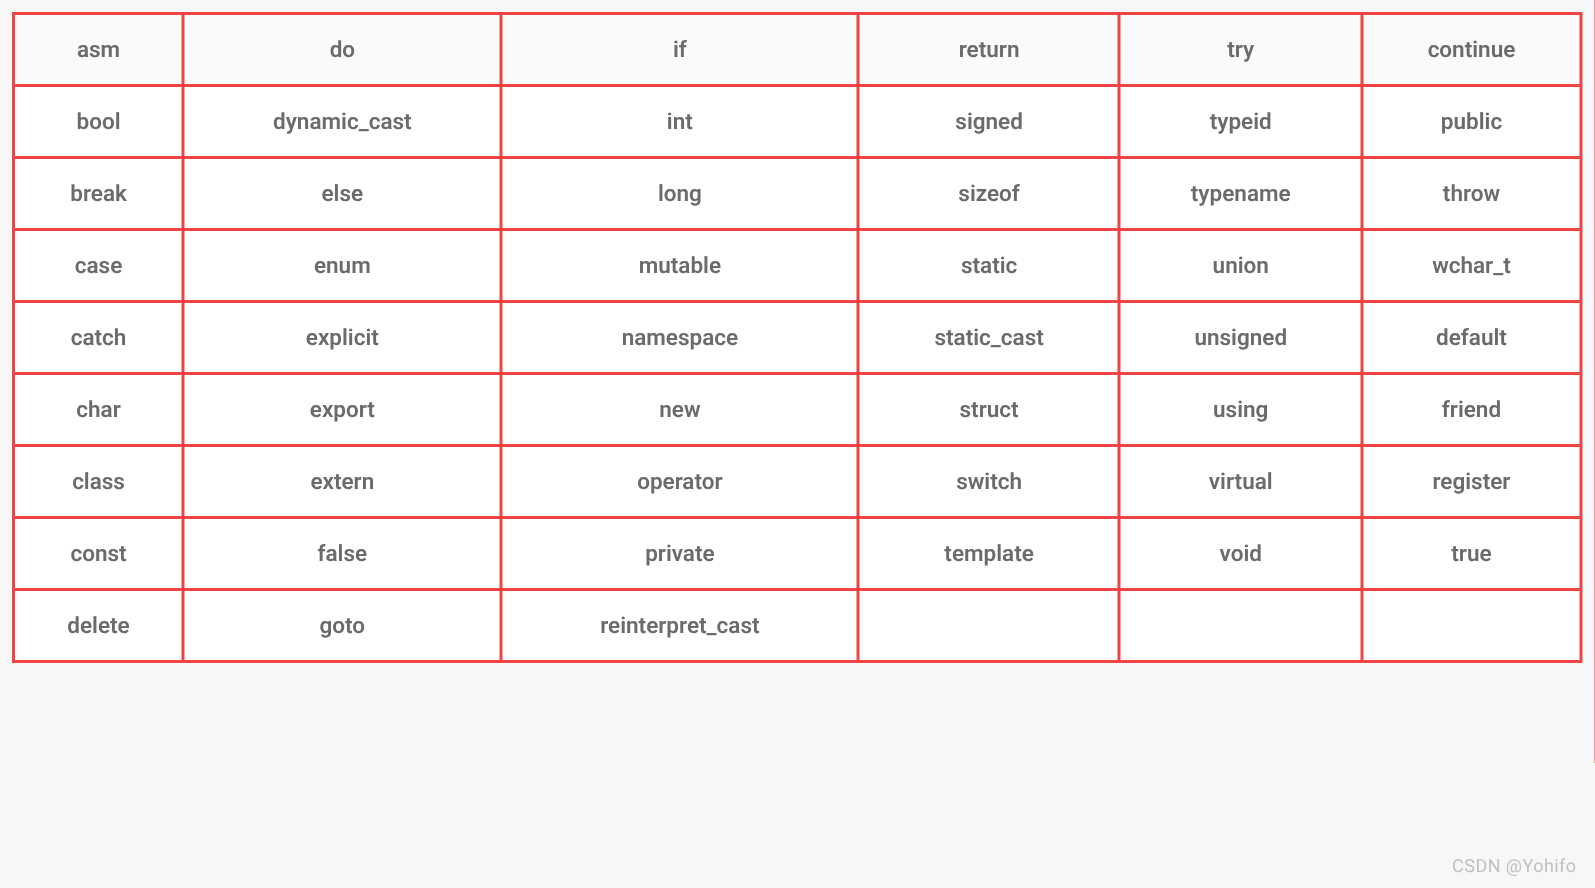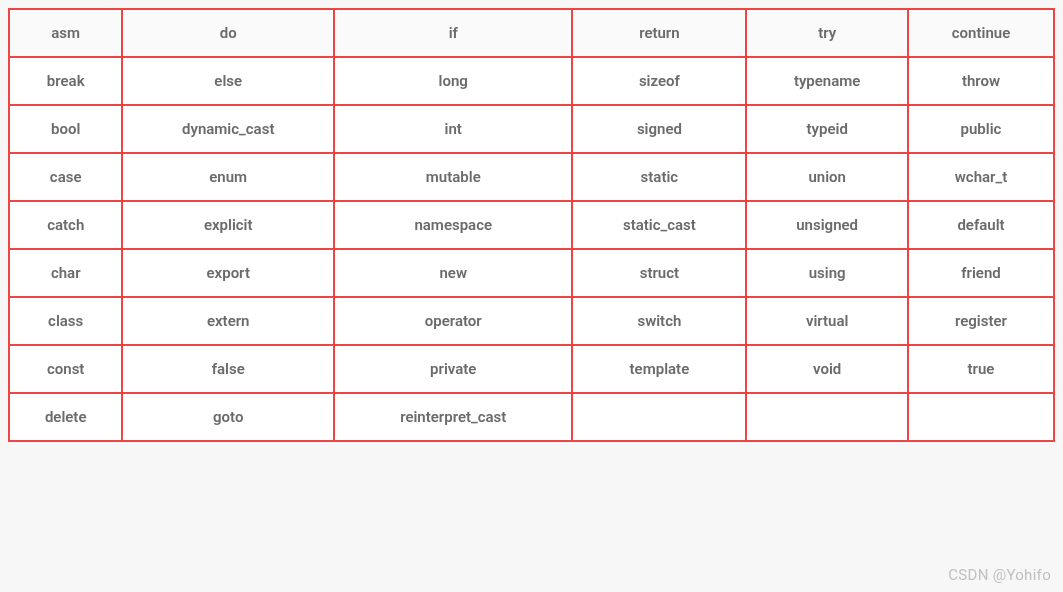--- a/index.html
+++ b/index.html
@@ -33,54 +33,54 @@
     tr:first-child td {
       background: #fafafa;
     }
     td.header-like {
       background: #fafafa;
     }
     .watermark {
       position: fixed;
       right: 12px;
       bottom: 8px;
-      font-size: 15px;
+      font-size: 12px;
       color: #c0c0c0;
       font-weight: 400;
       letter-spacing: 0.3px;
     }
   </style>
 </head>
 <body>
 
 <table>
   <tbody>
     <tr>
       <td class="header-like">asm</td>
       <td class="header-like">do</td>
       <td class="header-like">if</td>
       <td class="header-like">return</td>
       <td class="header-like">try</td>
       <td class="header-like">continue</td>
     </tr>
     <tr>
+      <td>bool</td>
+      <td>dynamic_cast</td>
+      <td>int</td>
+      <td>signed</td>
+      <td>typeid</td>
+      <td>public</td>
+    </tr>
+    <tr>
       <td>break</td>
       <td>else</td>
       <td>long</td>
       <td>sizeof</td>
       <td>typename</td>
       <td>throw</td>
-    </tr>
-    <tr>
-      <td>bool</td>
-      <td>dynamic_cast</td>
-      <td>int</td>
-      <td>signed</td>
-      <td>typeid</td>
-      <td>public</td>
     </tr>
     <tr>
       <td>case</td>
       <td>enum</td>
       <td>mutable</td>
       <td>static</td>
       <td>union</td>
       <td>wchar_t</td>
     </tr>
     <tr>

